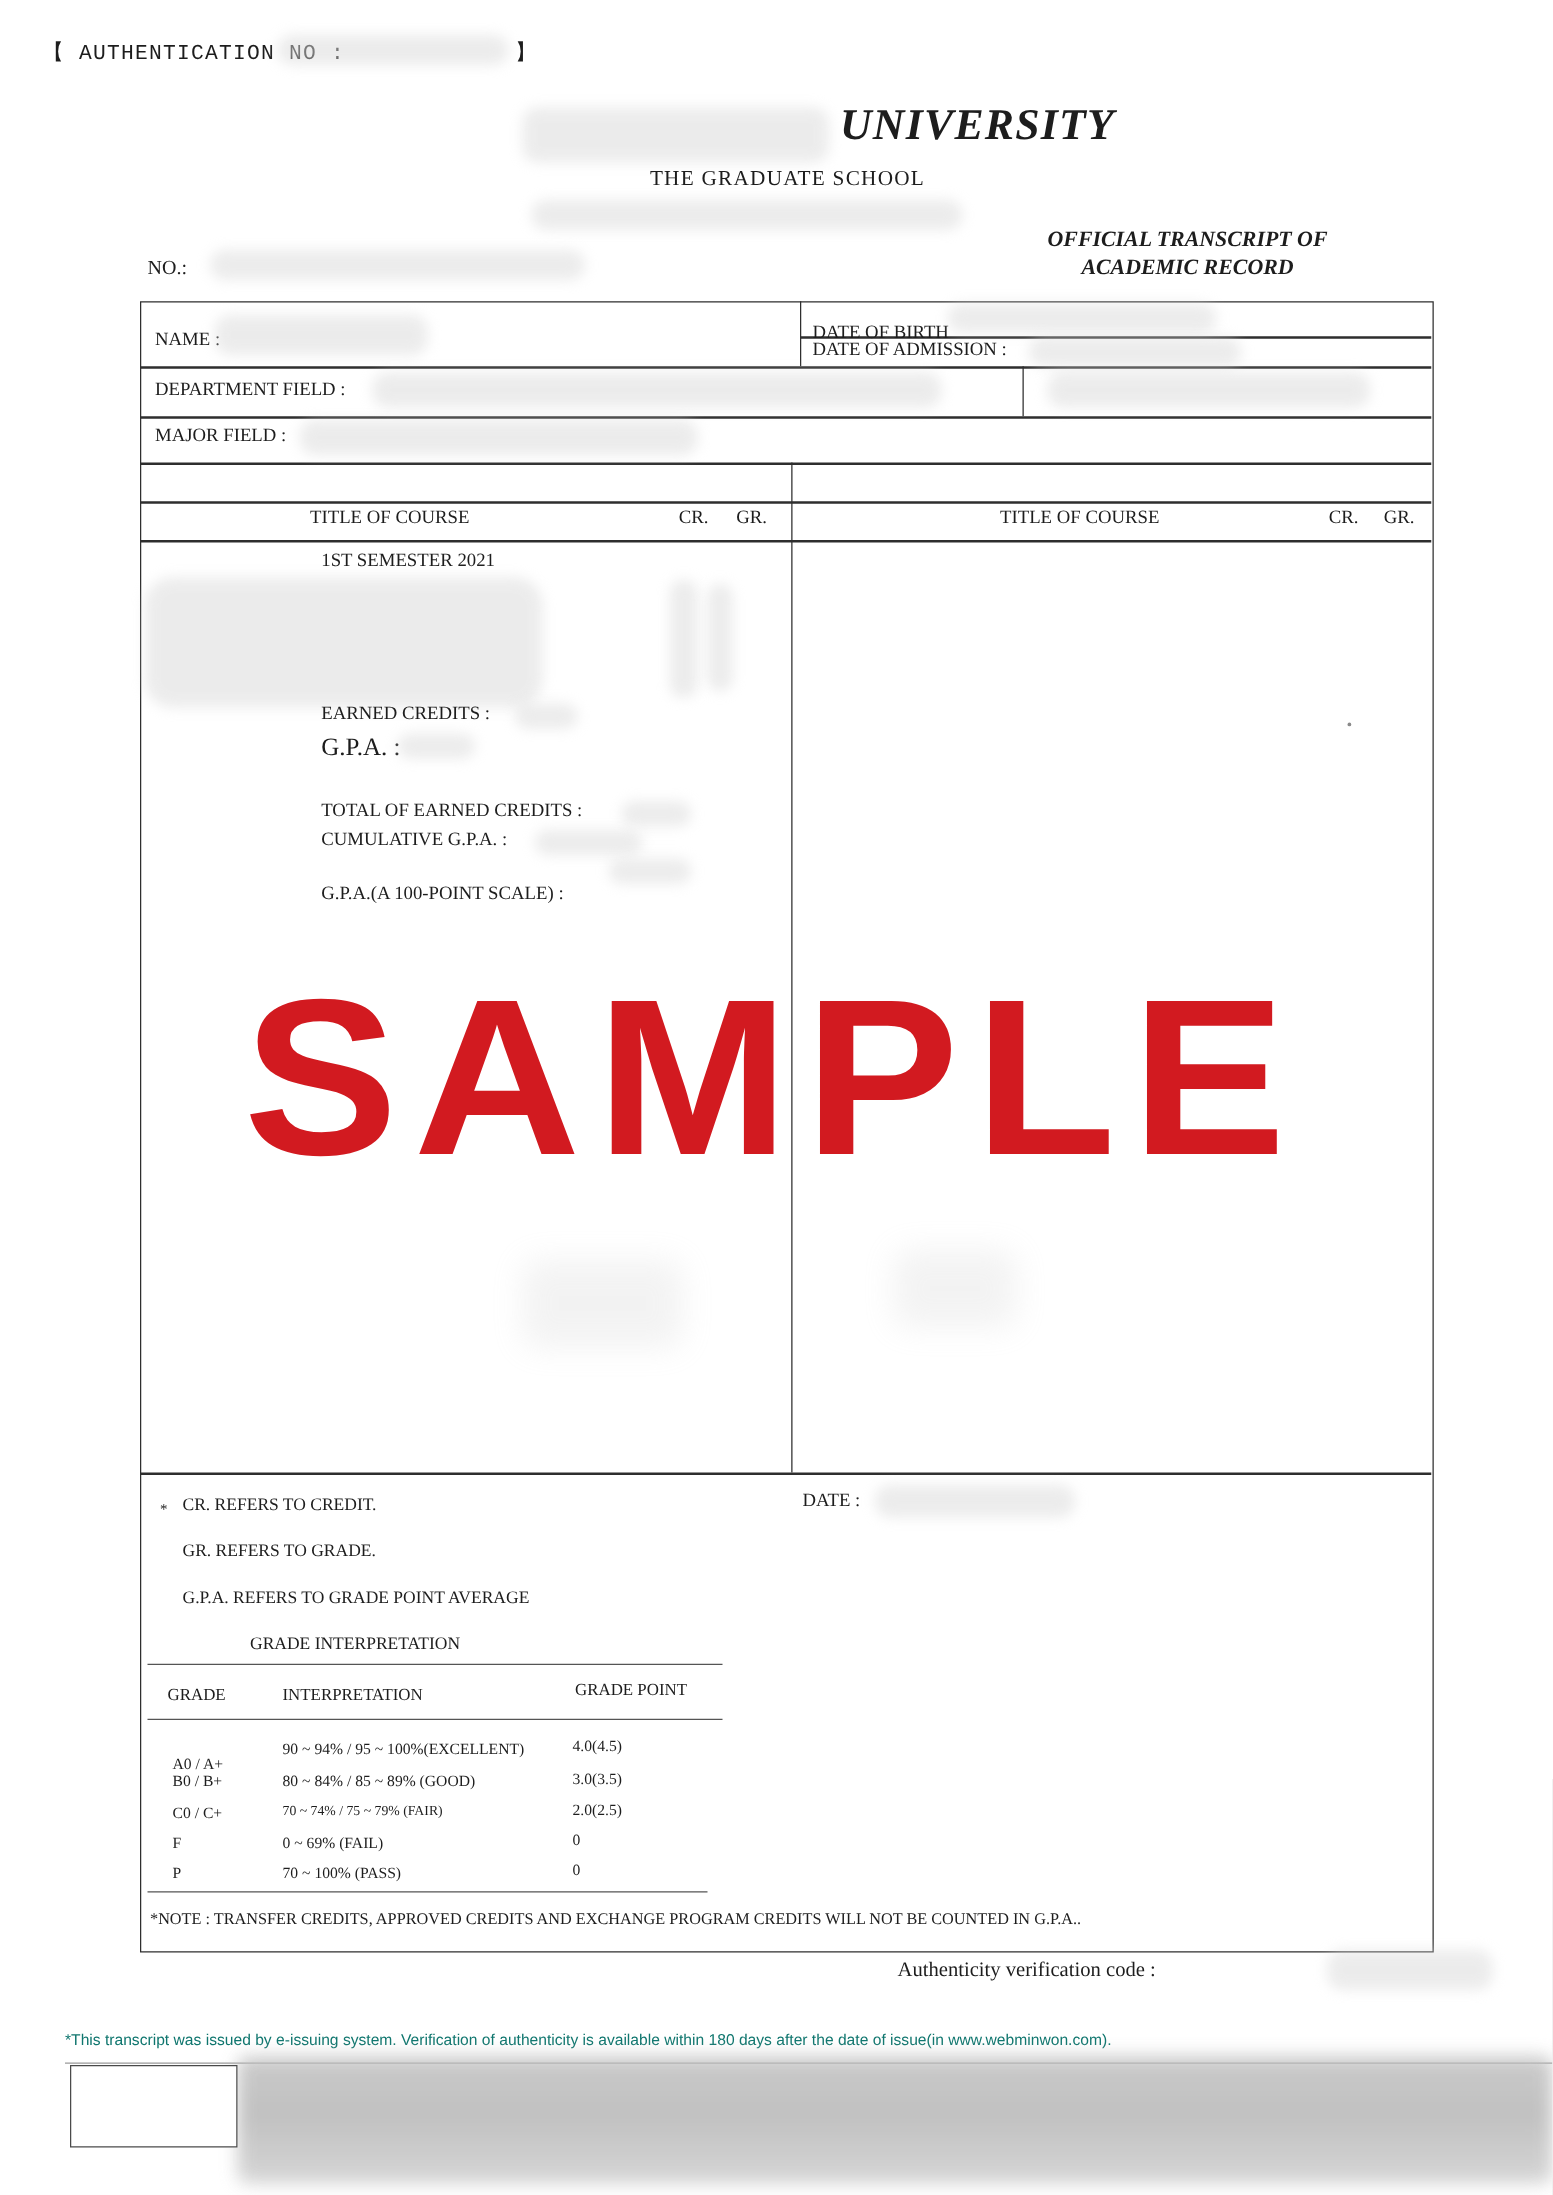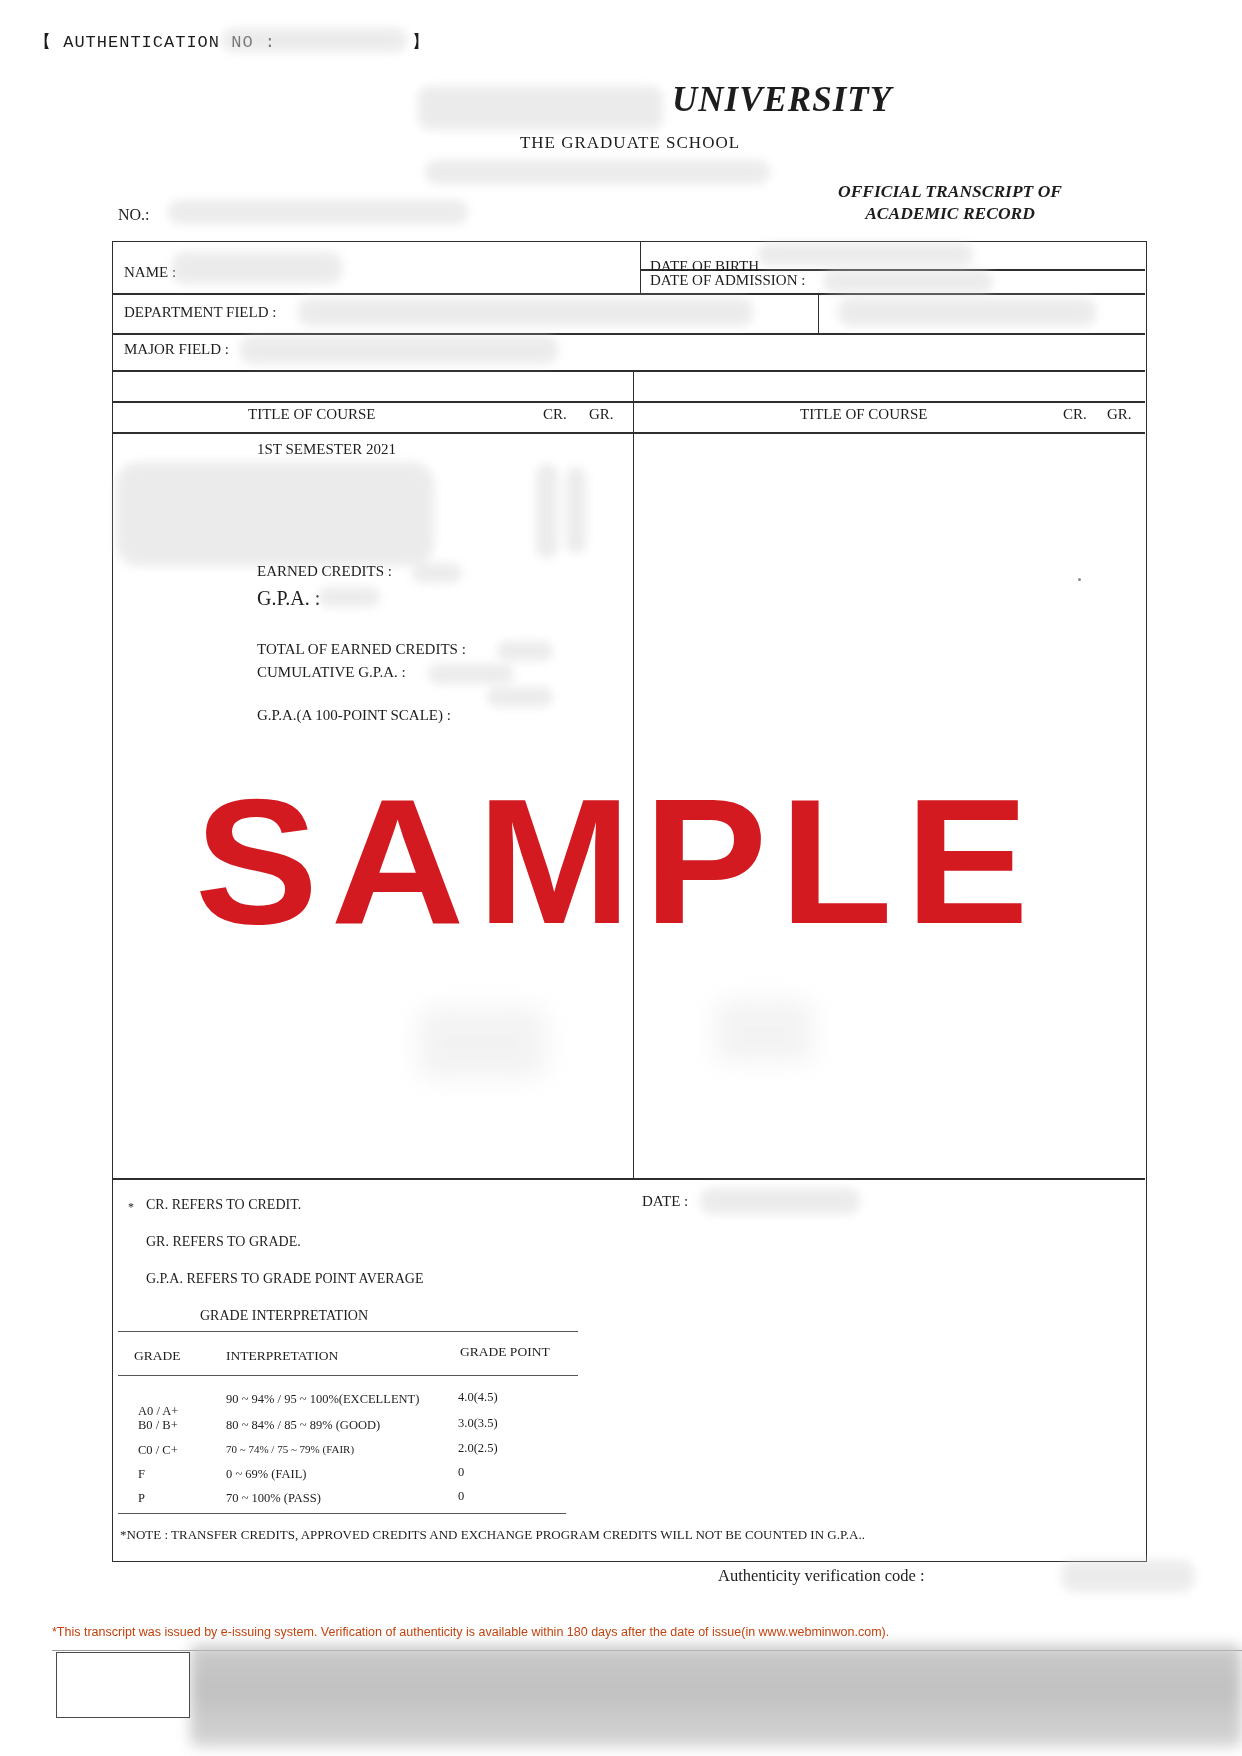--- a/index.html
+++ b/index.html
@@ -169,19 +169,19 @@
     <div class="abs serif lbl" style="left:226px;top:1491px;font-size:12.5px;">70 ~ 100% (PASS)</div>
     <div class="abs serif lbl" style="left:458px;top:1489px;font-size:12.5px;">0</div>
   </div>
 
   <div class="hline soft" style="left:118px;top:1513px;width:448px;"></div>
   <div class="abs serif lbl" style="left:120px;top:1527px;font-size:13px;">*NOTE : TRANSFER CREDITS, APPROVED CREDITS AND EXCHANGE PROGRAM CREDITS WILL NOT BE COUNTED IN G.P.A..</div>
 
   <div class="abs serif lbl" style="left:718px;top:1566px;font-size:16.5px;text-align:right;">Authenticity verification code :</div>
   <div class="redact light" style="left:1062px;top:1560px;width:132px;height:32px;"></div>
 
-  <div class="abs sans" style="left:52px;top:1625px;font-size:12.5px;color:#c2410c;">*This transcript was issued by e-issuing system. Verification of authenticity is available within 180 days after the date of issue(in www.webminwon.com).</div>
+  <div class="abs sans" style="left:52px;top:1625px;font-size:12.5px;color:#0f766e;">*This transcript was issued by e-issuing system. Verification of authenticity is available within 180 days after the date of issue(in www.webminwon.com).</div>
   <div class="hline soft" style="left:52px;top:1650px;width:1190px;height:1px;background:#9a9a9a;"></div>
 
   <div class="footer-strip"></div>
   <div class="stamp-box"></div>
 
 </div>
 
 </body></html>

